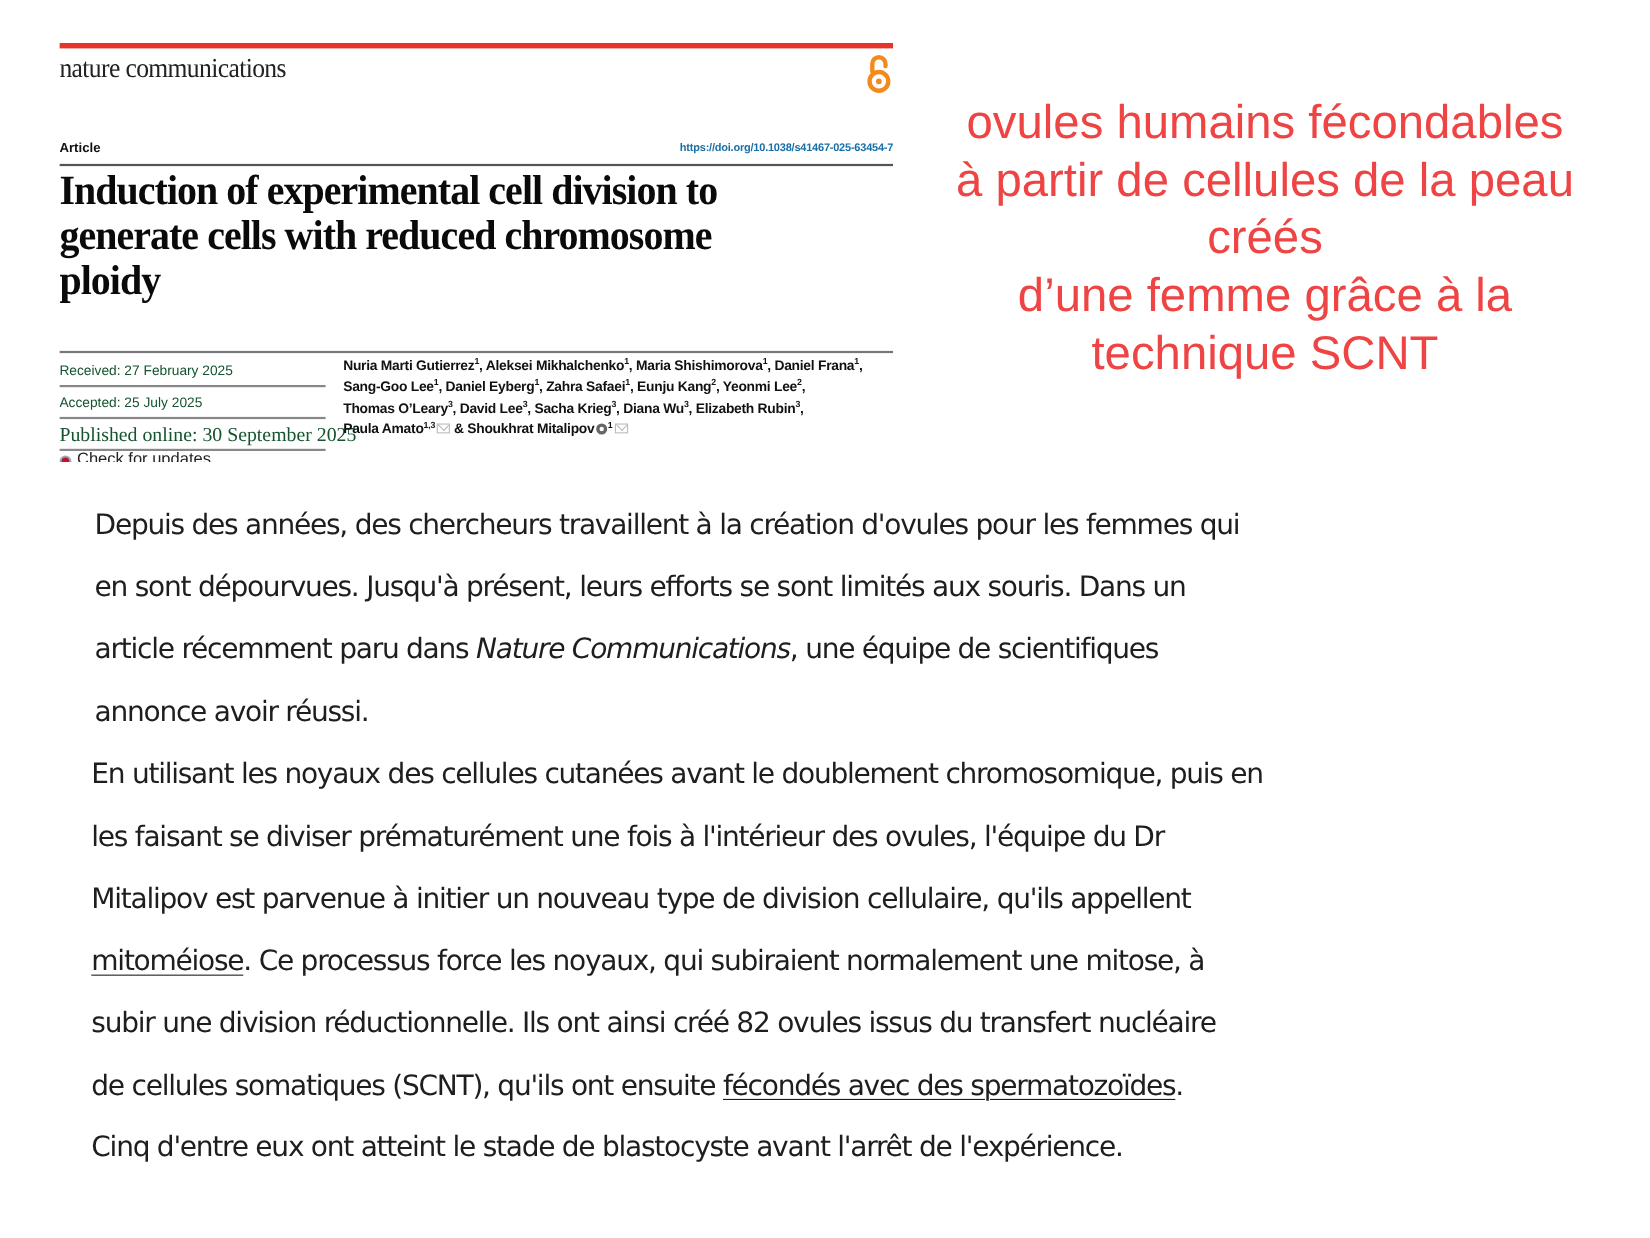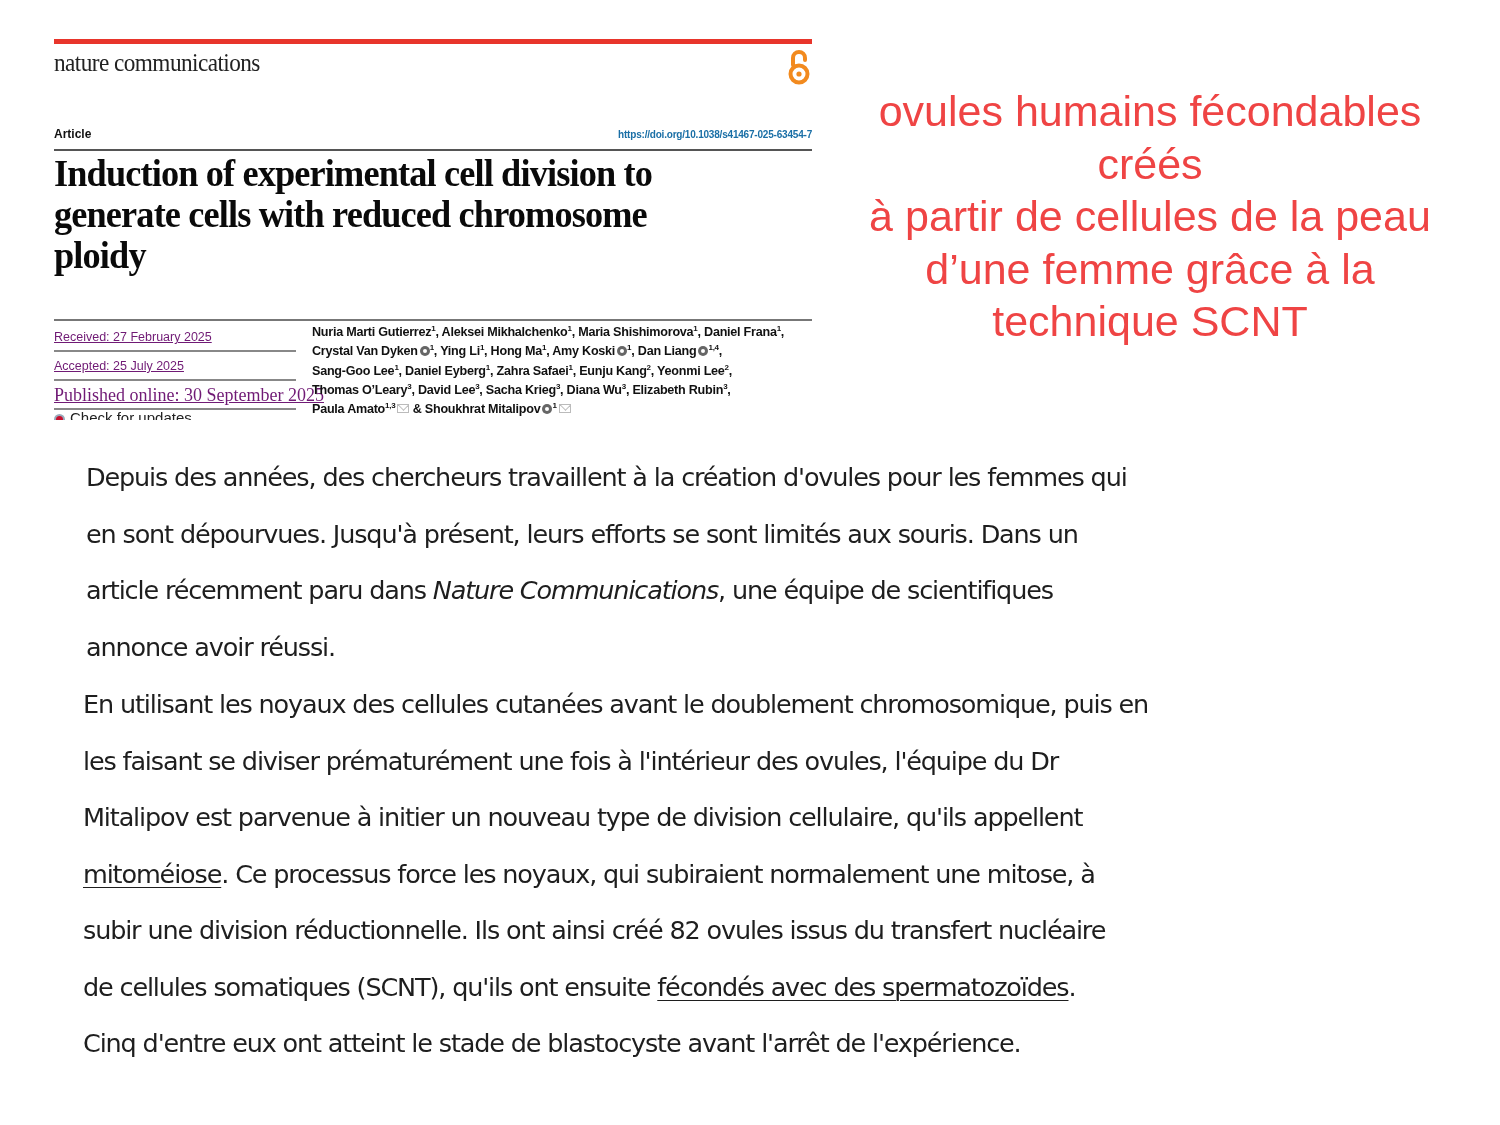--- a/index.html
+++ b/index.html
@@ -27,23 +27,22 @@
     }
     .paper .rule1 { position: absolute; left: 0; top: 110px; width: 758px; height: 2px; background: #555; }
     .paper .title {
       position: absolute; left: 0; top: 114px; width: 758px;
       font-family: "Liberation Serif", serif; font-weight: bold; font-size: 38px; line-height: 41px;
       color: #0a0a0a; letter-spacing: -0.9px; transform: scaleX(0.955); transform-origin: left;
     }
     .paper .rule2 { position: absolute; left: 0; top: 280px; width: 758px; height: 2px; background: #777; }
     .paper .dates { position: absolute; left: 0; top: 284px; width: 242px; }
     .paper .date-row {
-      height: 29px; line-height: 29px; font-size: 12.5px; color: #701a75; border-bottom: 2px solid #888;
+      height: 29px; line-height: 29px; font-size: 12.5px; color: #14532d; border-bottom: 2px solid #888;
       white-space: nowrap;
-      text-decoration: underline;
     }
     .paper .date-row.serif { font-family: "Liberation Serif", serif; font-size: 18px; }
     .paper .check-updates { height: 14px; line-height: 16px; font-size: 15px; color: #222; position: relative; padding-left: 16px; }
     .paper .check-updates .cu-dot {
       position: absolute; left: 0; top: 4px; width: 11px; height: 11px; border-radius: 50%;
       background: #c8102e; border: 2px solid #9ab;
     }
     .paper .authors {
       position: absolute; left: 258px; top: 284px; width: 500px;
       font-size: 12.6px; line-height: 19.3px; font-weight: bold; color: #111; letter-spacing: -0.25px;
@@ -105,31 +104,30 @@
     <div class="date-row">Received: 27 February 2025</div>
     <div class="date-row">Accepted: 25 July 2025</div>
     <div class="date-row serif">Published online: 30 September 2025</div>
     <div class="check-updates">
       <span class="cu-dot"></span>
       <span>Check for updates</span>
     </div>
   </div>
   <div class="authors" id="authors">
       <div style="white-space: nowrap;"><span>Nuria Marti Gutierrez</span><sup>1</sup>, <span>Aleksei Mikhalchenko</span><sup>1</sup>, <span>Maria Shishimorova</span><sup>1</sup>, <span>Daniel Frana</span><sup>1</sup>, </div>
-      <div style="white-space: nowrap;"><span>Crystal Van Dyken</span><span class="orcid"></span><sup>1</sup>, <span>Ying Li</span><sup>1</sup>, <span>Hong Ma</span><sup>1</sup>, <span>Amy Koski</span><span class="orcid"></span><sup>1</sup>, <span>Dan Liang</span><span class="orcid"></span><sup>1,4</sup>, </div>
       <div style="white-space: nowrap;"><span>Sang-Goo Lee</span><sup>1</sup>, <span>Daniel Eyberg</span><sup>1</sup>, <span>Zahra Safaei</span><sup>1</sup>, <span>Eunju Kang</span><sup>2</sup>, <span>Yeonmi Lee</span><sup>2</sup>, </div>
       <div style="white-space: nowrap;"><span>Thomas O’Leary</span><sup>3</sup>, <span>David Lee</span><sup>3</sup>, <span>Sacha Krieg</span><sup>3</sup>, <span>Diana Wu</span><sup>3</sup>, <span>Elizabeth Rubin</span><sup>3</sup>, </div>
       <div style="white-space: nowrap;"><span>Paula Amato</span><sup>1,3</sup><span class="mail"></span> &amp; <span>Shoukhrat Mitalipov</span><span class="orcid"></span><sup>1</sup><span class="mail"></span></div>
     </div>
 </div>
 
 <div class="headline">
   <span>ovules humains fécondables</span>
+  <span>à partir de cellules de la peau</span>
   <span>créés</span>
-  <span>à partir de cellules de la peau</span>
   <span>d’une femme grâce à la</span>
   <span>technique SCNT</span>
 </div>
 
 <div class="para p1" id="para1">
     <span class="line"><span>Depuis des années, des chercheurs travaillent à la création d'ovules pour les femmes qui</span></span>
     <span class="line"><span>en sont dépourvues. Jusqu'à présent, leurs efforts se sont limités aux souris. Dans un</span></span>
     <span class="line"><span>article récemment paru dans </span><em>Nature Communications</em><span>, une équipe de scientifiques</span></span>
     <span class="line"><span>annonce avoir réussi.</span></span>
   </div>

